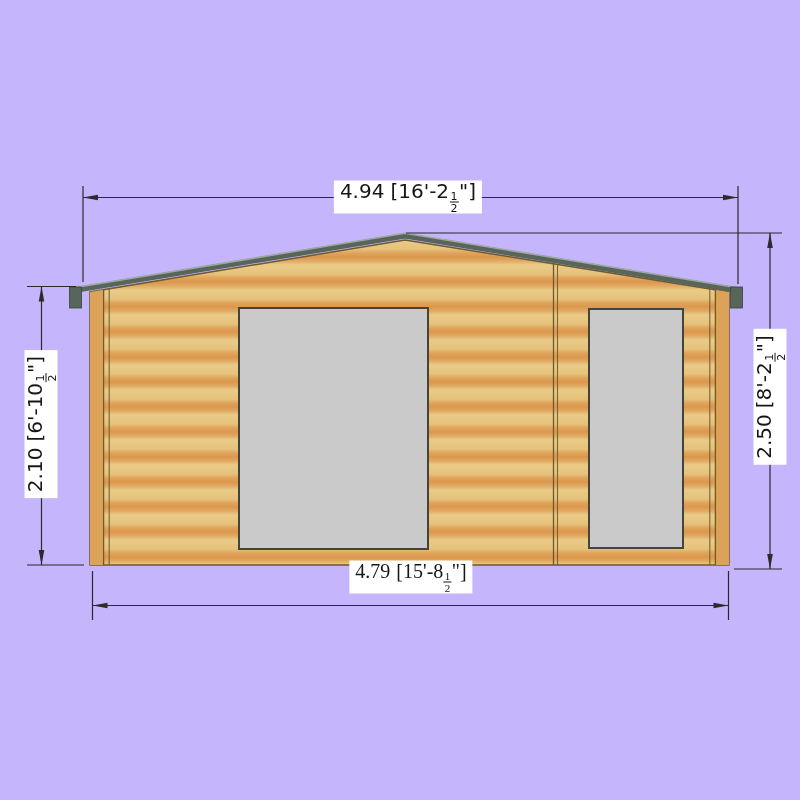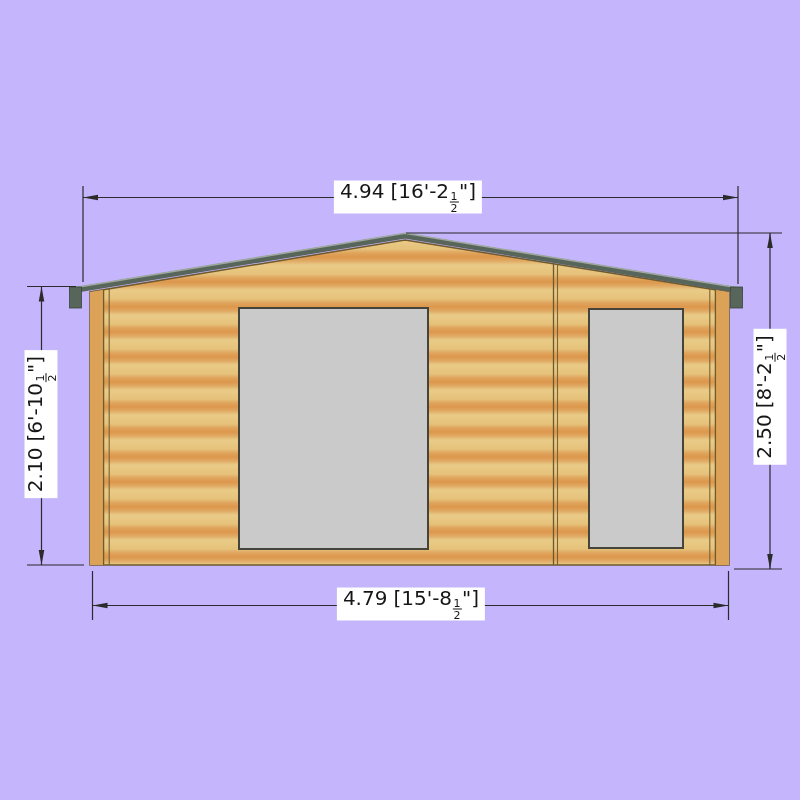--- a/index.html
+++ b/index.html
@@ -108,21 +108,21 @@
     </g>
   </svg>
 
   <div class="dim-label" style="left:408px;top:197px;">
     <span>4.94</span><span class="imp">[16'-2</span><span class="frac">
         <span class="num">1</span>
         <span class="den">2</span>
       </span><span>"]</span>
   </div>
 
-  <div class="dim-label" style="left:411px;top:604px;">
+  <div class="dim-label" style="left:411px;top:577px;font-family:Liberation Serif, serif;">
     <span>4.79</span><span class="imp">[15'-8</span><span class="frac">
         <span class="num">1</span>
         <span class="den">2</span>
       </span><span>"]</span>
   </div>
 
   <div class="dim-label vertical" style="left:41px;top:424px;">
     <span>2.10</span><span class="imp">[6'-10</span><span class="frac">
         <span class="num">1</span>
         <span class="den">2</span>

